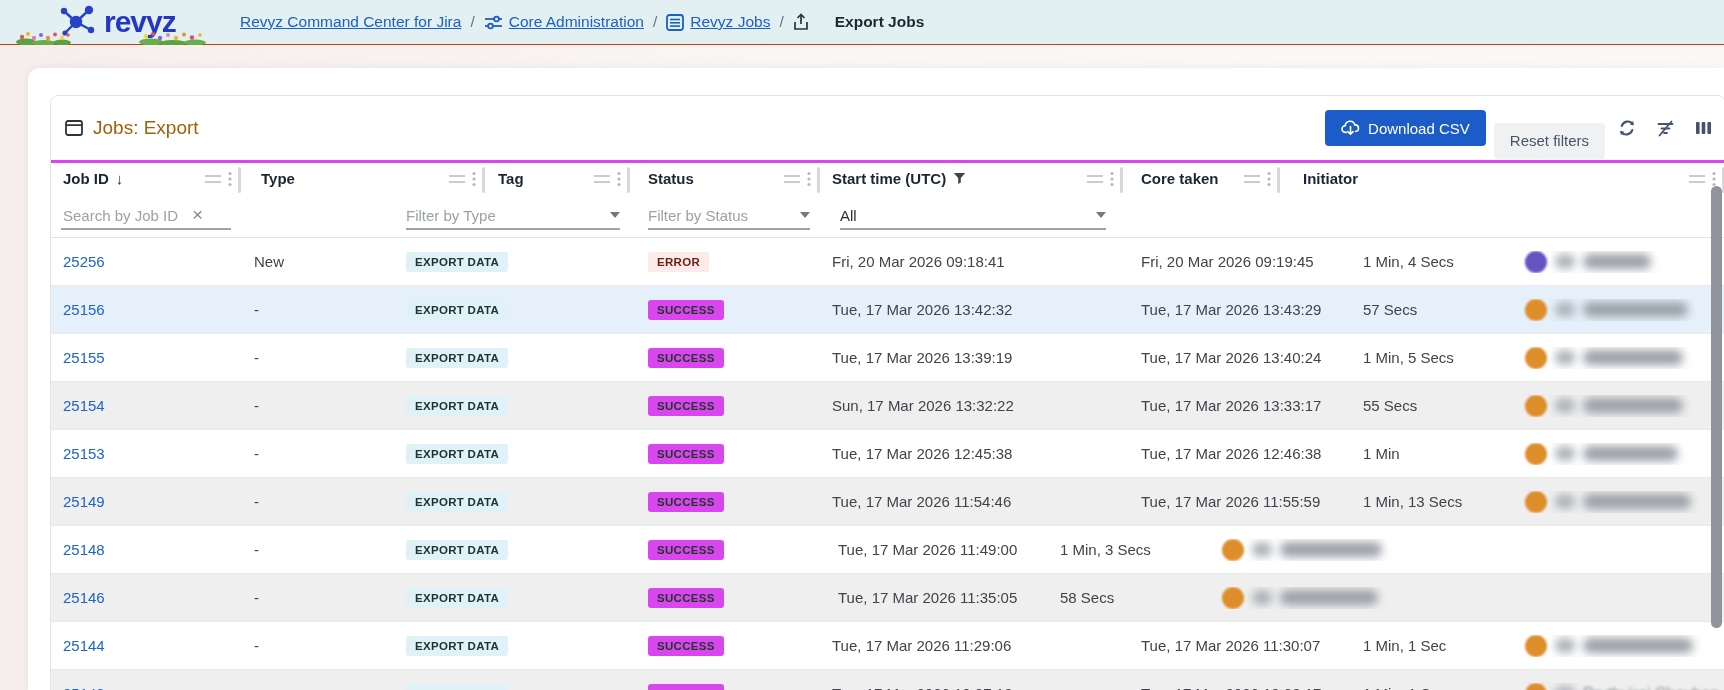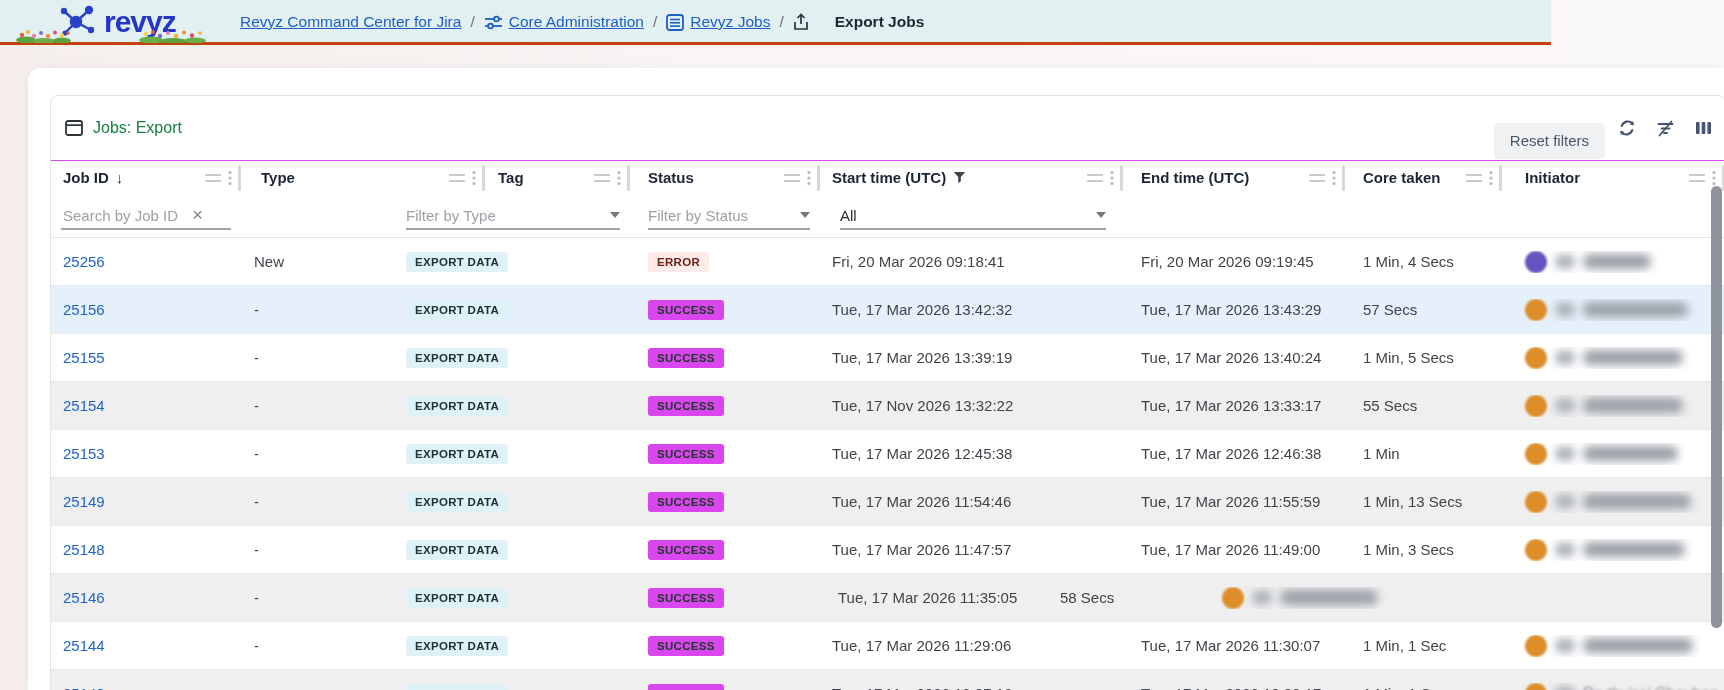--- a/index.html
+++ b/index.html
@@ -4,45 +4,45 @@
 <style>
   * { box-sizing: border-box; margin: 0; padding: 0; }
   html,body { width:1724px; height:690px; overflow:hidden; }
   body {
     font-family:"Liberation Sans", sans-serif;
     background:linear-gradient(90deg,#f5eeec 0%,#f9f5f4 40%,#fbf9f8 100%);
     position:relative; color:#333;
   }
 
   
-  .topbar{position:absolute;left:0;top:0;width:1551px;height:45px;background:#e2f0f1;border-bottom:3px solid #c2410c;z-index:5;}
+  .topbar{position:absolute;left:0;top:0;width:1724px;height:45px;background:#e2f0f1;border-bottom:1px solid #c2410c;z-index:5;}
   .logo{position:absolute;left:56px;top:4px;display:flex;align-items:center;gap:6px;}
   .logo-text{font-size:30px;font-weight:bold;color:#2336c8;letter-spacing:-1px;line-height:34px;}
   .flowers{position:absolute;bottom:-1px;}
   .flowers.fa{left:16px;} .flowers.fb{left:139px;}
   .crumbs{position:absolute;left:240px;top:0;height:44px;display:flex;align-items:center;gap:9px;font-size:15.5px;}
   .crumb-link{color:#1c5fc9;text-decoration:underline;cursor:pointer;}
   .crumb-sep{color:#6b7280;}
   .crumb-current{color:#1f2733;font-weight:bold;padding-left:20px;}
   .crumb-ico{display:inline-flex;align-items:center;margin-right:-3px;}
 
   
   .card{position:absolute;left:28px;top:68px;right:0;bottom:0;background:#fff;border-top-left-radius:12px;box-shadow:0 0 8px rgba(40,50,70,.07);}
   .panel{position:absolute;left:22px;top:27px;width:1676px;height:612px;background:#fff;border:1px solid #e4e4e4;border-radius:8px;overflow:hidden;}
 
   
   .toolbar{height:64px;display:flex;align-items:center;padding:0 6px 0 14px;}
-  .tb-title{display:flex;align-items:center;gap:10px;font-size:16px;color:#15803d;flex:1;}
+  .tb-title{display:flex;align-items:center;gap:10px;font-size:19px;color:#a16207;flex:1;}
   .btn{display:inline-flex;align-items:center;justify-content:center;gap:8px;height:36px;border:none;border-radius:4px;font-size:15px;font-family:inherit;cursor:pointer;padding:0 16px;}
   .btn-primary{background:#1b5cc8;color:#fff;}
   .btn-secondary{background:#f0f1f3;color:#475467;margin-left:8px;margin-top:25px;}
   .icon-btn{width:32px;height:32px;background:transparent;border:none;display:inline-flex;align-items:center;justify-content:center;cursor:pointer;margin-left:6px;}
 
   
-  .thead{display:flex;border-top:1px solid #d946ef;height:34px;align-items:center;}
+  .thead{display:flex;border-top:3px solid #d946ef;height:34px;align-items:center;}
   .th{position:relative;display:flex;align-items:center;height:100%;font-size:15px;font-weight:bold;color:#1b2533;}
   .th .lblwrap{display:flex;align-items:center;gap:7px;flex:1;overflow:hidden;white-space:nowrap;}
   .grip-group{display:flex;align-items:center;gap:7px;margin-right:9px;}
   .grip{width:16px;height:8px;border-top:2.5px solid #cbcbcb;border-bottom:2.5px solid #cbcbcb;}
   .kebab{color:#b8b8b8;font-size:15px;line-height:10px;letter-spacing:0;}
   .col-div{position:absolute;right:0;top:4px;width:3px;height:26px;background:#d8d8d8;border-radius:2px;}
   .sort-ico{color:#2b3440;font-size:15px;font-weight:normal;}
 
   .filters{display:flex;height:44px;border-bottom:1px solid #e2e2e2;}
   .fcell{position:relative;height:100%;}
@@ -188,20 +188,29 @@
       <div class="tb-title">
         <span>
           <svg width="18" height="16" viewBox="0 0 18 16">
             <rect x="1" y="1" width="16" height="14" rx="2" fill="none" stroke="#2e3338" stroke-width="1.8"></rect>
             <line x1="1" y1="5.2" x2="17" y2="5.2" stroke="#2e3338" stroke-width="1.8"></line>
           </svg>
         </span>
         <span>Jobs: Export</span>
       </div>
 
+      <button class="btn btn-primary">
+        <span>
+          <svg width="19" height="16" viewBox="0 0 19 16">
+            <path d="M5.6 12.4H4.6A3.4 3.4 0 0 1 4.2 5.6a4.9 4.9 0 0 1 9.6-.7 3.3 3.3 0 0 1 .7 6.6" fill="none" stroke="#fff" stroke-width="1.6" stroke-linecap="round"></path>
+            <path d="M9.5 6.5v7.5M6.9 11.6l2.6 2.6 2.6-2.6" fill="none" stroke="#fff" stroke-width="1.6" stroke-linecap="round" stroke-linejoin="round"></path>
+          </svg>
+        </span>
+        <span>Download CSV</span>
+      </button>
 
       <button class="btn btn-secondary">
         <span>Reset filters</span>
       </button>
 
       <button class="icon-btn">
         <span>
           <svg width="18" height="18" viewBox="0 0 16 16">
             <g stroke="#44546f" stroke-width="1.9" fill="none" stroke-linecap="round">
               <path d="M13.2 4.6A5.6 5.6 0 0 0 3.3 6.2"></path>
@@ -317,36 +326,20 @@
             <span class="kebab">
               <svg width="4" height="16" viewBox="0 0 4 16">
                 <circle cx="2" cy="2.5" r="1.6" fill="#b8b8b8"></circle>
                 <circle cx="2" cy="8" r="1.6" fill="#b8b8b8"></circle>
                 <circle cx="2" cy="13.5" r="1.6" fill="#b8b8b8"></circle>
               </svg>
             </span>
           </span>
           <span class="col-div"></span>
         </div>
-        <div class="th c5">
-          <span class="lblwrap">
-            <span>End time (UTC)</span>
-          </span>
-          <span class="grip-group">
-            <span class="grip"></span>
-            <span class="kebab">
-              <svg width="4" height="16" viewBox="0 0 4 16">
-                <circle cx="2" cy="2.5" r="1.6" fill="#b8b8b8"></circle>
-                <circle cx="2" cy="8" r="1.6" fill="#b8b8b8"></circle>
-                <circle cx="2" cy="13.5" r="1.6" fill="#b8b8b8"></circle>
-              </svg>
-            </span>
-          </span>
-          <span class="col-div"></span>
-        </div>
         <div class="th c6">
           <span class="lblwrap">
             <span>Core taken</span>
           </span>
           <span class="grip-group">
             <span class="grip"></span>
             <span class="kebab">
               <svg width="4" height="16" viewBox="0 0 4 16">
                 <circle cx="2" cy="2.5" r="1.6" fill="#b8b8b8"></circle>
                 <circle cx="2" cy="8" r="1.6" fill="#b8b8b8"></circle>
@@ -449,21 +442,21 @@
     <span class="blur-sm"></span>
             <span class="blur-lg" style="width: 100px;"></span>
           </div>
   </div>
 
   <div class="tr zebra">
     <div class="td c0"><a class="job-link">25154</a></div>
     <div class="td c1">-</div>
     <div class="td c2"><span class="badge type">EXPORT DATA</span></div>
     <div class="td c3"><span class="badge success">SUCCESS</span></div>
-    <div class="td c4">Tue, 17 Nov 2026 13:32:22</div>
+    <div class="td c4">Sun, 17 Mar 2026 13:32:22</div>
     <div class="td c5">Tue, 17 Mar 2026 13:33:17</div>
     <div class="td c6">55 Secs</div>
     <div class="td c7 initiator">
       <span class="avatar" style="background: rgb(221, 142, 43);"></span>
     <span class="blur-sm"></span>
             <span class="blur-lg" style="width: 100px;"></span>
           </div>
   </div>
 
   <div class="tr">
@@ -494,21 +487,20 @@
     <span class="blur-sm"></span>
             <span class="blur-lg" style="width: 108px;"></span>
           </div>
   </div>
 
   <div class="tr">
     <div class="td c0"><a class="job-link">25148</a></div>
     <div class="td c1">-</div>
     <div class="td c2"><span class="badge type">EXPORT DATA</span></div>
     <div class="td c3"><span class="badge success">SUCCESS</span></div>
-    <div class="td c4">Tue, 17 Mar 2026 11:47:57</div>
     <div class="td c5">Tue, 17 Mar 2026 11:49:00</div>
     <div class="td c6">1 Min, 3 Secs</div>
     <div class="td c7 initiator">
       <span class="avatar" style="background: rgb(221, 142, 43);"></span>
     <span class="blur-sm"></span>
             <span class="blur-lg" style="width: 102px;"></span>
           </div>
   </div>
 
   <div class="tr zebra">

